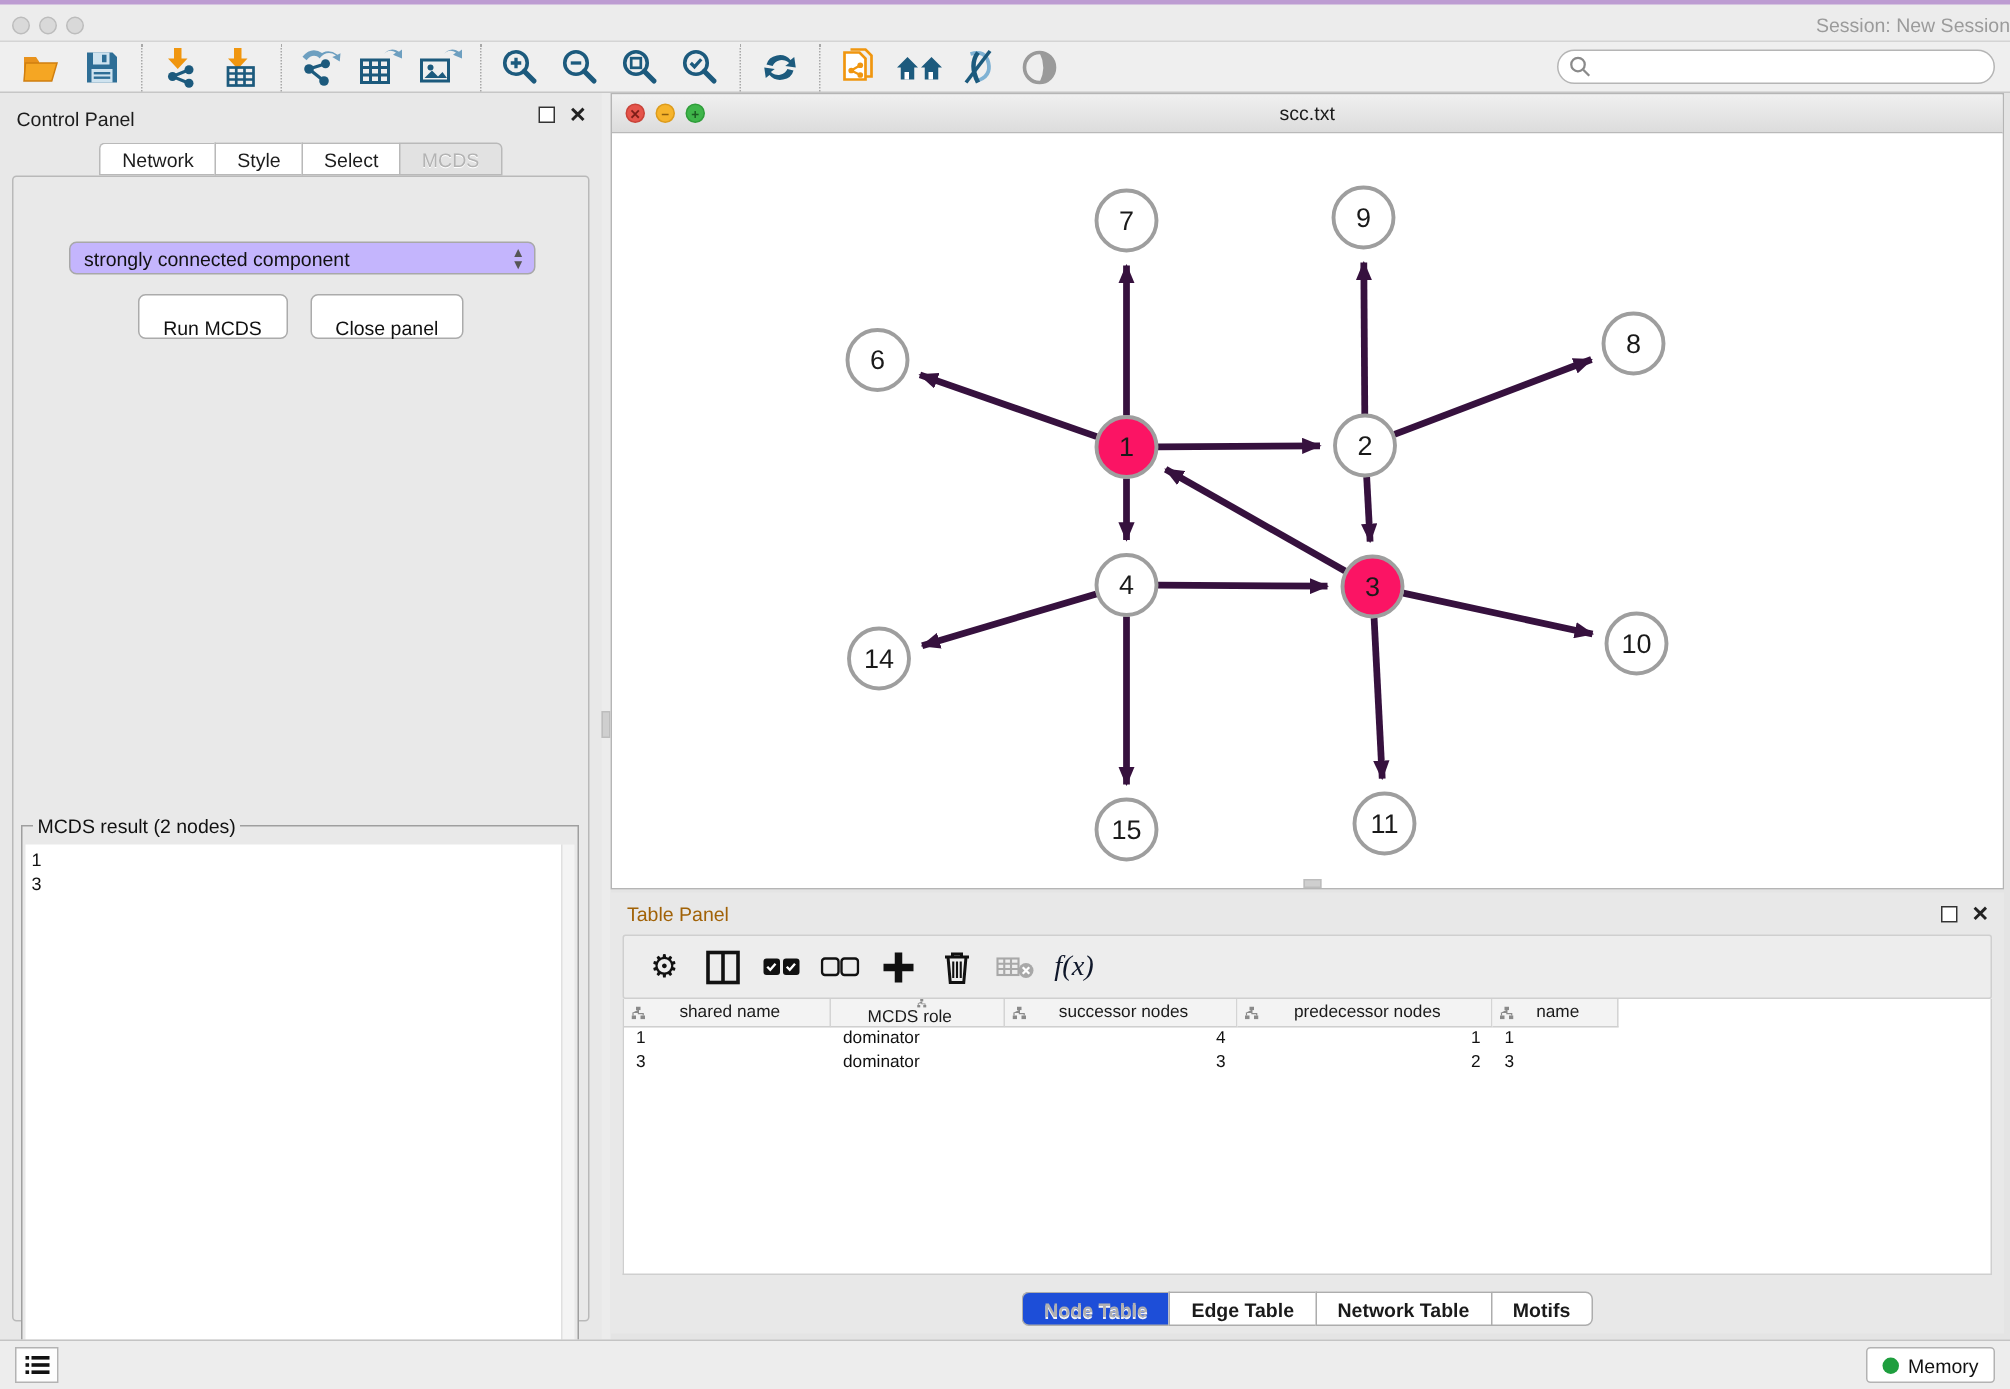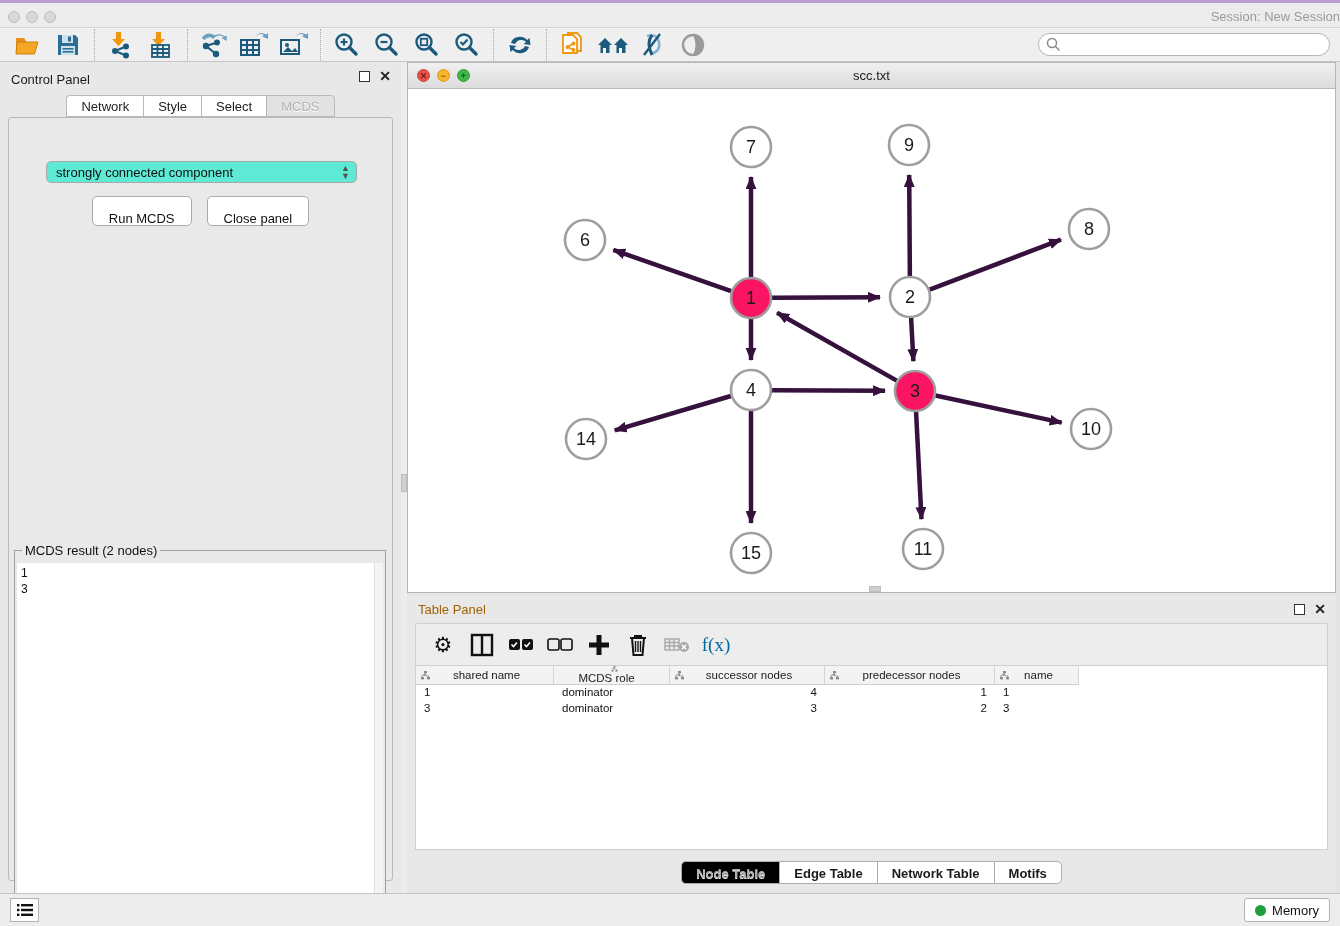--- a/index.html
+++ b/index.html
@@ -10,37 +10,37 @@
   .titlebar { position:absolute; left:0; top:0; width:1340px; height:28px; background:#ececec; border-top:3px solid #bd9cd2; border-bottom:1px solid #d4d4d4; }
   .traffic { position:absolute; top:8px; width:12px; height:12px; border-radius:50%; background:#d9d9d9; border:1px solid #bcbcbc; }
   .t1{left:8px;} .t2{left:26px;} .t3{left:44px;}
   .win-title { position:absolute; top:6px; left:0; width:100%; text-align:right; font-size:13px; color:#9b9b9b; }
 
   
   .toolbar { position:absolute; left:0; top:28px; width:1340px; height:34px; background:#efefef; border-bottom:1px solid #c6c6c6; display:flex; align-items:center; padding-left:8px; }
   .tbtn { width:40px; height:30px; display:flex; align-items:center; justify-content:center; }
   .tsep { width:1px; height:32px; border-left:1px dotted #a8a8a8; margin:0 6px; }
   .searchbox { position:absolute; right:10px; top:5px; width:292px; height:23px; background:#fff; border:1px solid #b5b5b5; border-radius:12px; display:flex; align-items:center; padding-left:7px; }
-  .fx-text { font-family:"Liberation Serif", serif; font-size:19px; color:#0369a1; }
+  .fx-text { font-family:"Liberation Serif", serif; font-style:italic; font-size:19px; color:#0f172a; }
 
   
   .control-panel { position:absolute; left:0; top:62px; width:401px; height:831px; background:#e8e8e8; }
   .cp-header { position:absolute; left:0; top:0; width:100%; height:32px; }
   .cp-title { position:absolute; left:11px; top:10px; font-size:13px; color:#1c1c1c; }
   .panel-icons { position:absolute; right:10px; top:9px; display:flex; gap:9px; align-items:center; }
   .float-icon { width:11px; height:11px; border:1.5px solid #333; background:#fff; }
   .close-icon { font-size:14px; font-weight:bold; color:#222; line-height:11px; }
   .cp-tabs { position:absolute; left:0; top:33px; width:100%; display:flex; justify-content:center; }
   .cp-tab { height:22px; padding:3px 14px; background:#fff; border:1px solid #b9b9b9; border-right:none; font-size:13px; color:#1c1c1c; }
   .cp-tab:first-child { border-radius:4px 0 0 0; }
   .cp-tab:last-child { border-right:1px solid #b9b9b9; border-radius:0 4px 0 0; }
   .cp-tab.selected { background:#e2e2e2; color:#b3b3b3; text-shadow:0 1px 0 #fff; }
   .cp-body { position:absolute; left:8px; top:55px; width:385px; height:826px; max-height:764px; border:1px solid #b9b9b9; border-radius:3px; background:#e9e9e9; }
   .opt-label { position:absolute; left:0; top:20px; width:100%; text-align:center; font-size:13px; color:#1c1c1c; }
-  .opt-select { position:absolute; left:37px; top:43px; width:311px; height:22px; background:#5eead4; border:1px solid #a8a8a8; border-radius:5px; font-size:13px; color:#111; display:flex; align-items:center; padding-left:9px; }
+  .opt-select { position:absolute; left:37px; top:43px; width:311px; height:22px; background:#c4b5fd; border:1px solid #a8a8a8; border-radius:5px; font-size:13px; color:#111; display:flex; align-items:center; padding-left:9px; }
   .sel-arrows { position:absolute; right:6px; top:2px; display:flex; flex-direction:column; align-items:center; line-height:8px; font-size:9px; color:#555; }
   .cp-buttons { position:absolute; left:0; top:78px; width:100%; display:flex; justify-content:center; gap:15px; }
   .cp-btn { height:22px; padding:14px 16px; background:#fff; border:1px solid #ababab; border-radius:5px; font-size:13px; color:#111; }
   .result-box { position:absolute; left:5px; top:432px; width:372px; height:381px; border:1px solid #9f9f9f; background:#e9e9e9; }
   .result-legend { position:absolute; left:7px; top:-8px; font-size:13px; color:#111; background:#e9e9e9; padding:0 3px; }
   .result-area { position:absolute; left:2px; top:12px; right:11px; bottom:2px; background:#fff; font-size:12px; color:#111; padding:2px 4px; line-height:16px; white-space:pre-line; }
   .result-scroll { position:absolute; right:2px; top:12px; width:9px; bottom:2px; background:#f4f4f4; border-left:1px solid #e0e0e0; }
 
   
   .vsplit { position:absolute; left:401px; top:62px; width:6px; height:831px; background:#ececec; }
@@ -69,21 +69,21 @@
   .tbl-hcell { background:#f3f3f3; border-right:1px solid #d4d4d4; border-bottom:1px solid #cfcfcf; display:flex; align-items:center; font-size:11.5px; color:#1a1a1a; position:relative; }
   .tbl-hcell .hicon { margin-left:5px; }
   .tbl-hcell .hlabel { flex:1; text-align:center; padding-right:10px; }
   .tbl-row { display:flex; height:16px; }
   .tbl-cell { font-size:11.5px; color:#111; padding:1px 8px 0 8px; overflow:hidden; white-space:nowrap; }
   .tbl-cell.right { text-align:right; }
   .tp-tabs { position:absolute; left:0; top:266px; width:100%; display:flex; justify-content:center; }
   .tp-tab { height:23px; padding:4px 14px; background:#fff; border:1px solid #adadad; border-right:none; font-size:13px; font-weight:bold; color:#1a1a1a; }
   .tp-tab:first-child { border-radius:5px 0 0 5px; }
   .tp-tab:last-child { border-right:1px solid #adadad; border-radius:0 5px 5px 0; }
-  .tp-tab.selected { background:#000000; color:#b0b0b0; text-shadow:0 1px 0 #f4f4f4; }
+  .tp-tab.selected { background:#1d4ed8; color:#b0b0b0; text-shadow:0 1px 0 #f4f4f4; }
 
   
   .statusbar { position:absolute; left:0; top:893px; width:1340px; height:33px; background:#ededed; border-top:1px solid #c4c4c4; }
   .list-btn { position:absolute; left:10px; top:4px; width:29px; height:24px; background:#fdfdfd; border:1px solid #b3b3b3; display:flex; align-items:center; justify-content:center; }
   .memory-btn { position:absolute; right:10px; top:4px; height:24px; background:#fff; border:1px solid #b3b3b3; border-radius:3px; display:flex; align-items:center; padding:0 10px; gap:6px; font-size:13px; color:#111; }
   .memory-dot { width:11px; height:11px; border-radius:50%; }
 </style>
 </head>
 <body>
 

